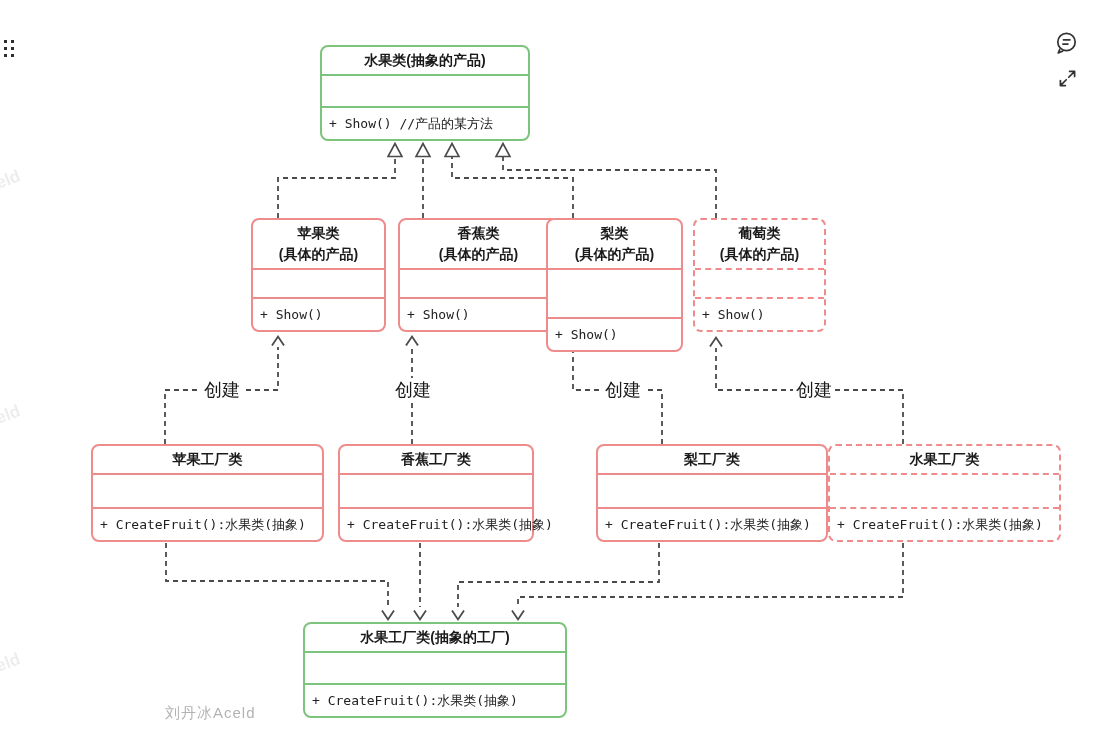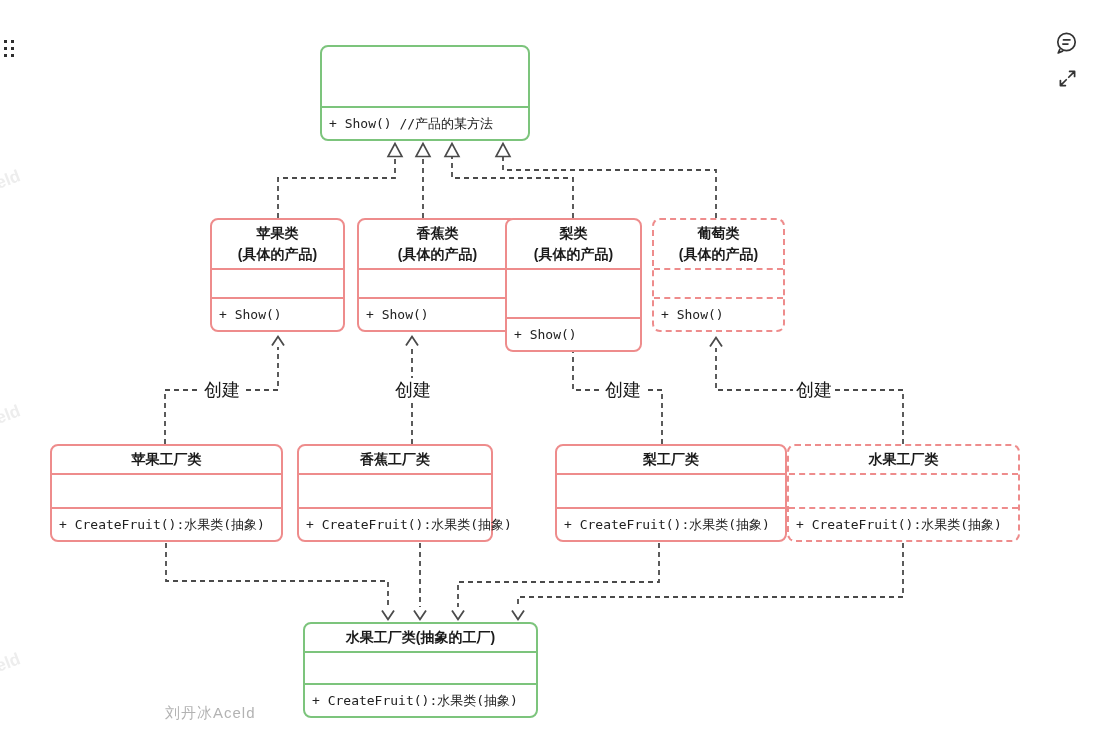--- a/index.html
+++ b/index.html
@@ -6,21 +6,21 @@
   body{
     width:1099px;height:735px;position:relative;background:#ffffff;overflow:hidden;
     font-family:"Liberation Sans","DejaVu Sans",sans-serif;
   }
   .canvas{position:absolute;left:0;top:0;width:1099px;height:735px;}
 
   
   .uml-box{position:absolute;box-sizing:border-box;background:#fff;border:2px solid;border-radius:8px;
     display:flex;flex-direction:column;}
   .green{border-color:var(--green);}
-  .red{border-color:var(--red);}
+  .red{border-color:var(--red);margin-left:41px;}
   .dashed{border-style:dashed;}
   .sec{box-sizing:border-box;}
   .sec-title{height:29px;display:flex;flex-direction:column;align-items:center;justify-content:center;
     font-size:14px;font-weight:bold;color:var(--title-text);line-height:21px;white-space:nowrap;}
   .two-line .sec-title{height:50px;}
   .sec-empty{flex:1;}
   .sec-method{height:31px;display:flex;align-items:center;padding:0 7px;
     font-family:"DejaVu Sans Mono","Liberation Mono",monospace;font-size:13px;
     color:var(--method-text);white-space:nowrap;}
   .green .sec-title,.green .sec-empty{border-bottom:2px solid var(--green);}
@@ -111,20 +111,23 @@
       <path class="arrow-open" d="M512,610.5 L518,619.5 L524,610.5"></path>
     </g>
   </svg>
 
   <span class="edge-label" style="left:222px;top:390px">创建</span>
   <span class="edge-label" style="left:413px;top:390px">创建</span>
   <span class="edge-label" style="left:623px;top:390px">创建</span>
   <span class="edge-label" style="left:814px;top:390px">创建</span>
 
   <div class="uml-box green" style="left:320px;top:45px;width:210px;height:96px">
+    <div class="sec sec-title">
+      <span>水果类(抽象的产品)</span>
+    </div>
     <div class="sec sec-empty"></div>
     <div class="sec sec-method">+ Show() //产品的某方法</div>
   </div>
 
   <div class="uml-box red two-line" style="left:210px;top:218px;width:135px;height:114px">
     <div class="sec sec-title">
       <span>苹果类</span>
       <span>(具体的产品)</span>
     </div>
     <div class="sec sec-empty"></div>
@@ -183,21 +186,21 @@
   </div>
 
   <div class="uml-box red dashed" style="left:787px;top:444px;width:233px;height:98px">
     <div class="sec sec-title">
       <span>水果工厂类</span>
     </div>
     <div class="sec sec-empty"></div>
     <div class="sec sec-method">+ CreateFruit():水果类(抽象)</div>
   </div>
 
-  <div class="uml-box green" style="left:303px;top:622px;width:235px;height:96px">
+  <div class="uml-box green" style="left:303px;top:622px;width:264px;height:96px">
     <div class="sec sec-title">
       <span>水果工厂类(抽象的工厂)</span>
     </div>
     <div class="sec sec-empty"></div>
     <div class="sec sec-method">+ CreateFruit():水果类(抽象)</div>
   </div>
 
   <span class="watermark-main">刘丹冰Aceld</span>
   <span class="watermark-frag frag1">eld</span>
   <span class="watermark-frag frag2">eld</span>

